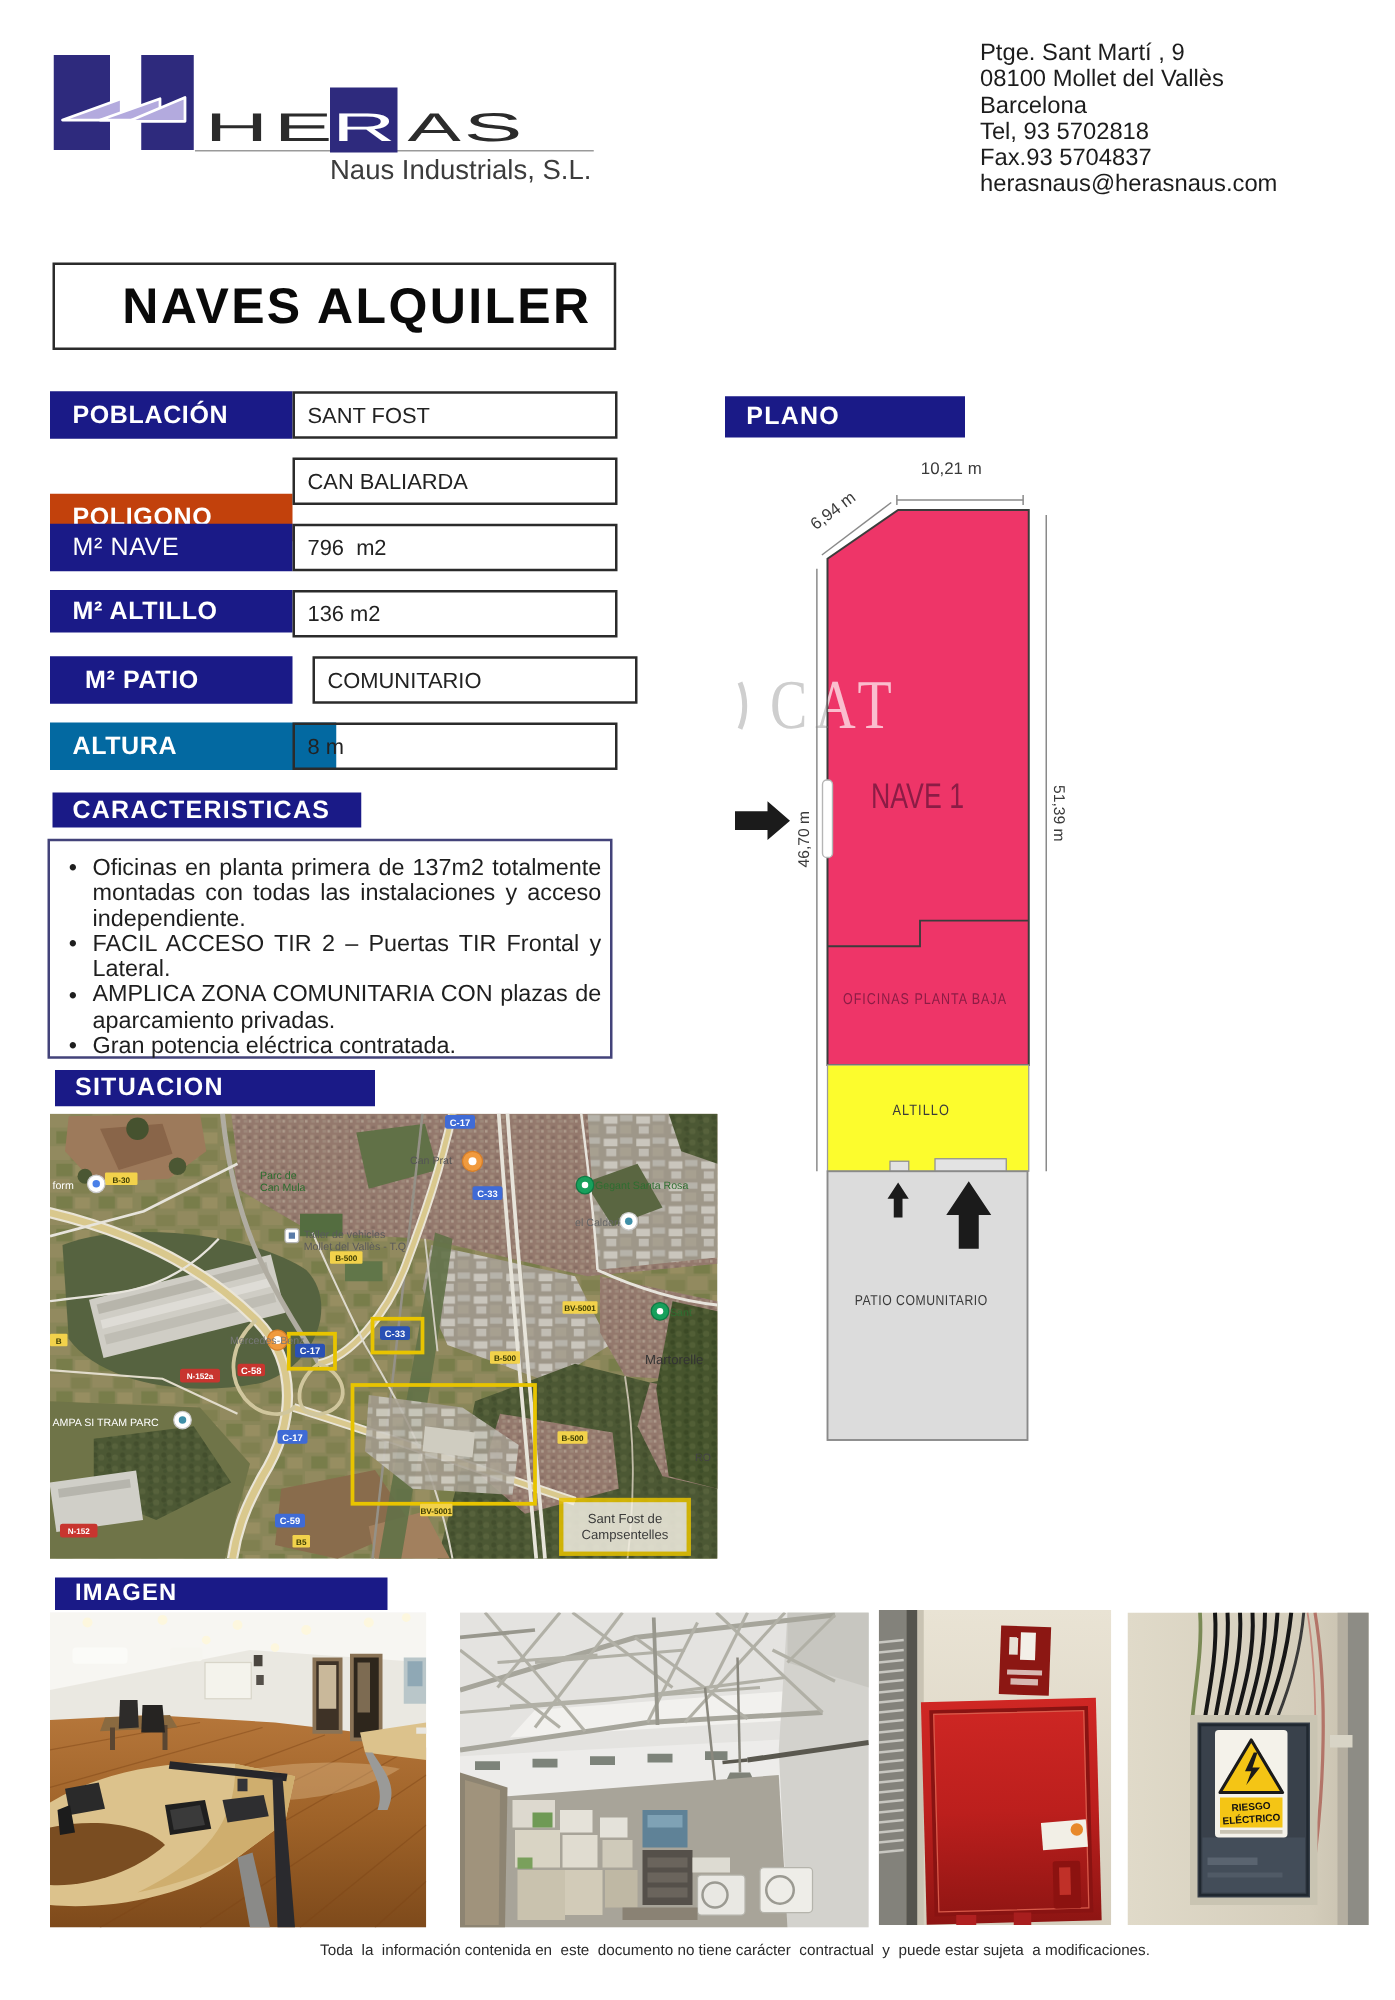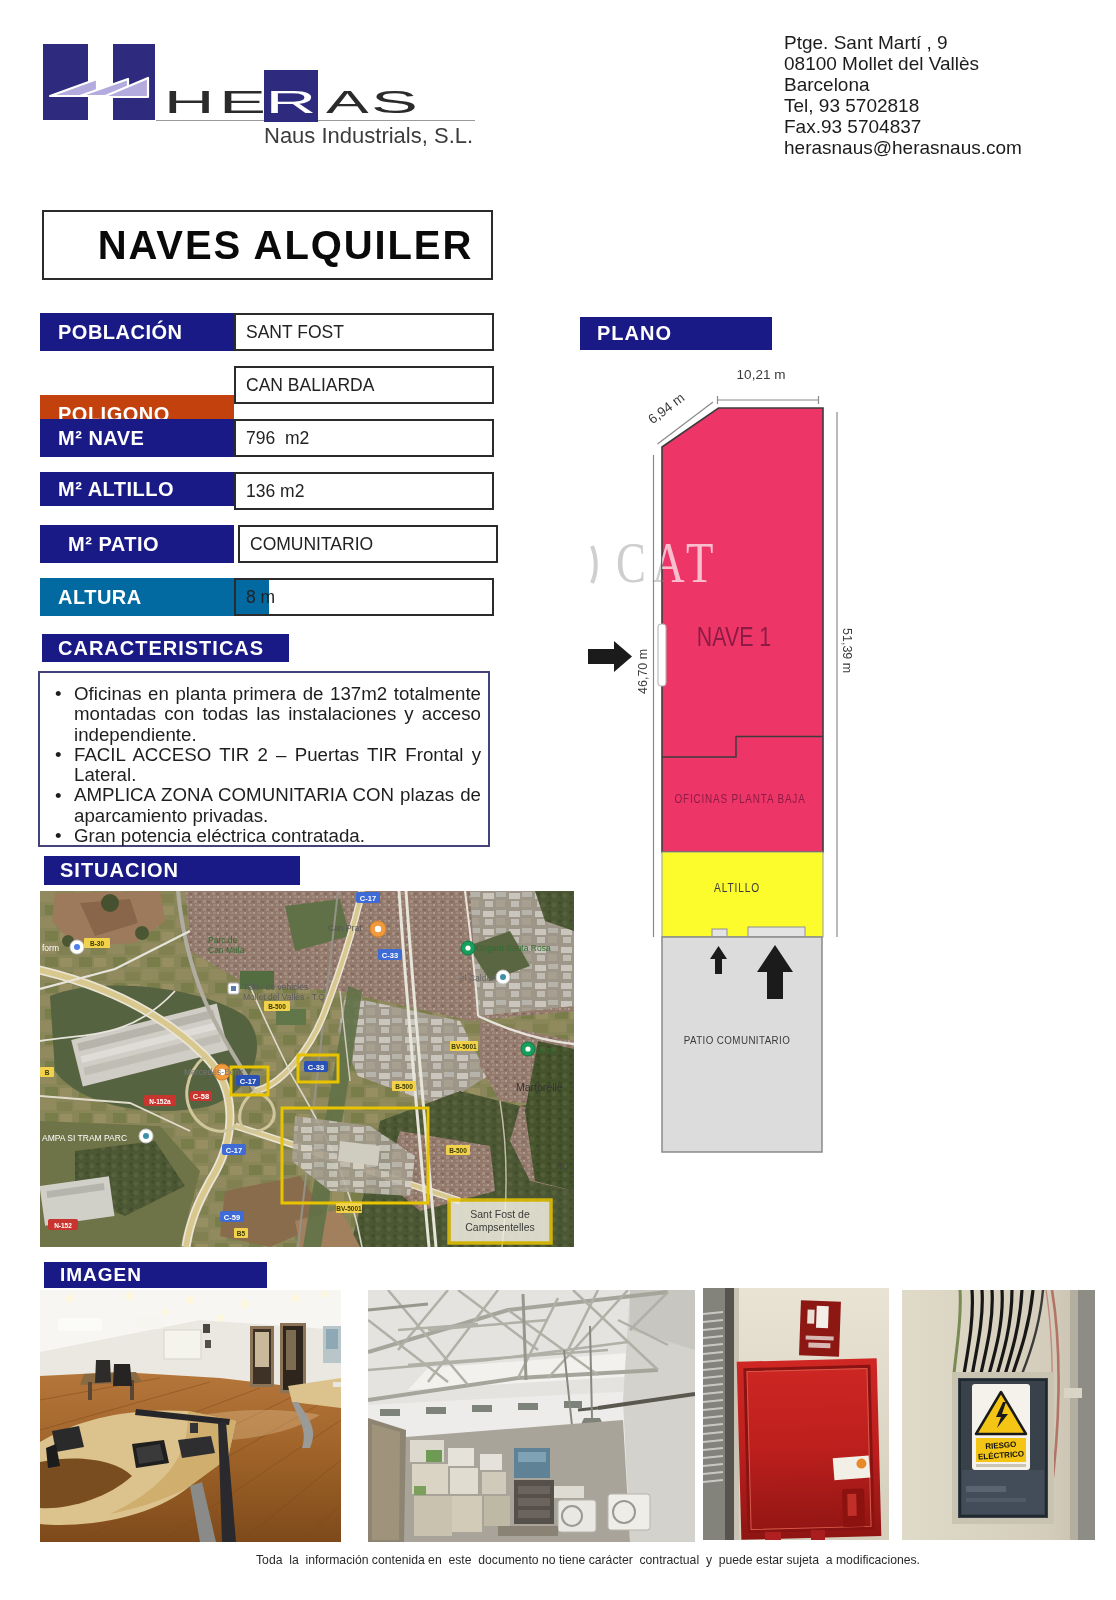--- a/index.html
+++ b/index.html
@@ -57,28 +57,28 @@
 </div>
 
 <div class="abs" style="left:40px;top:313px;">
 
   <div style="position:absolute;left:0;top:0;width:194px;height:38px;background:#1a1a87;color:#fff;font-weight:bold;font-size:20px;display:flex;align-items:center;padding-left:18px;box-sizing:border-box;letter-spacing:0.5px;text-align:right;">POBLACIÓN</div>
   <div style="position:absolute;left:194px;top:0;width:260px;height:38px;border:2px solid #2b2b2b;box-sizing:border-box;font-size:17.5px;color:#222;display:flex;align-items:center;padding-left:10px;">SANT FOST</div>
 
   <div style="position:absolute;left:0;top:53px;width:194px;height:38px;background:#c2410c;color:#fff;font-weight:bold;font-size:20px;display:flex;align-items:center;padding-left:18px;box-sizing:border-box;letter-spacing:0.5px;margin-top:29px;">POLIGONO</div>
   <div style="position:absolute;left:194px;top:53px;width:260px;height:38px;border:2px solid #2b2b2b;box-sizing:border-box;font-size:17.5px;color:#222;display:flex;align-items:center;padding-left:10px;">CAN BALIARDA</div>
 
-  <div style="position:absolute;left:0;top:106px;width:194px;height:38px;background:#1a1a87;color:#fff;font-weight:bold;font-size:20px;display:flex;align-items:center;padding-left:18px;box-sizing:border-box;letter-spacing:0.5px;">M² NAVE</div>
+  <div style="position:absolute;left:0;top:106px;width:194px;height:38px;background:#1a1a87;color:#fff;font-weight:normal;font-size:20px;display:flex;align-items:center;padding-left:18px;box-sizing:border-box;letter-spacing:0.5px;">M² NAVE</div>
   <div style="position:absolute;left:194px;top:106px;width:260px;height:38px;border:2px solid #2b2b2b;box-sizing:border-box;font-size:17.5px;color:#222;display:flex;align-items:center;padding-left:10px;">796&nbsp; m2</div>
 
   <div style="position:absolute;left:0;top:159px;width:194px;height:34px;background:#1a1a87;color:#fff;font-weight:bold;font-size:20px;display:flex;align-items:center;padding-left:18px;box-sizing:border-box;letter-spacing:0.5px;">M² ALTILLO</div>
   <div style="position:absolute;left:194px;top:159px;width:260px;height:38px;border:2px solid #2b2b2b;box-sizing:border-box;font-size:17.5px;color:#222;display:flex;align-items:center;padding-left:10px;">136 m2</div>
 
   <div style="position:absolute;left:0;top:212px;width:194px;height:38px;background:#1a1a87;color:#fff;font-weight:bold;font-size:20px;display:flex;align-items:center;padding-left:28px;box-sizing:border-box;letter-spacing:0.5px;">M² PATIO</div>
-  <div style="position:absolute;left:198px;top:212px;width:260px;height:38px;border:2px solid #2b2b2b;box-sizing:border-box;font-size:17.5px;color:#222;display:flex;align-items:center;padding-left:10px;">COMUNITARIO</div>
+  <div style="position:absolute;left:210px;top:212px;width:260px;height:38px;border:2px solid #2b2b2b;box-sizing:border-box;font-size:17.5px;color:#222;display:flex;align-items:center;padding-left:10px;">COMUNITARIO</div>
 
   <div style="position:absolute;left:0;top:265px;width:229px;height:38px;background:#0369a1;color:#fff;font-weight:bold;font-size:20px;display:flex;align-items:center;padding-left:18px;box-sizing:border-box;letter-spacing:0.5px;">ALTURA</div>
   <div style="position:absolute;left:194px;top:265px;width:260px;height:38px;border:2px solid #2b2b2b;box-sizing:border-box;font-size:17.5px;color:#222;display:flex;align-items:center;padding-left:10px;">8 m</div>
 </div>
 
 <div class="bar" style="left:42px;top:634px;width:247px;height:28px;display:flex;align-items:center;padding-left:16px;box-sizing:border-box;">CARACTERISTICAS</div>
 
 <div class="abs" style="left:38px;top:671px;width:452px;height:176px;border:2px solid #43437a;box-sizing:border-box;">
   <div style="position:absolute;left:34px;right:7px;top:11px;font-size:18.7px;line-height:20.3px;color:#1e1e1e;">
     <div style="position:absolute;left:-19px;top:0px;">•</div>
@@ -366,21 +366,21 @@
     <text x="420" y="90" fill="#666666">el Calderi</text>
     <text x="496" y="162" fill="#2e6e30">Sant</text>
     <text x="144" y="184" fill="#777777">Mercedes-Benz</text>
     <text x="2" y="250" fill="#ffffff">AMPA SI TRAM PARC</text>
     <text x="516" y="278" fill="#444444">RO</text>
     <text x="476" y="200" font-size="10.5" fill="#333333">Martorelle</text>
   </g>
 </svg>
 </div>
 
-<div class="bar" style="left:44px;top:1262px;width:223px;height:26px;display:flex;align-items:center;padding-left:16px;box-sizing:border-box;font-size:19px;">IMAGEN</div>
+<div class="bar" style="left:44px;top:1262px;width:266px;height:26px;display:flex;align-items:center;padding-left:16px;box-sizing:border-box;font-size:19px;">IMAGEN</div>
 
 <div class="abs" style="left:40px;top:1290px;width:301px;height:252px;">
 <svg width="301" height="252" viewBox="0 0 301 252">
   <defs>
     <linearGradient id="floor1" x1="0" y1="0" x2="0" y2="1">
       <stop offset="0" stop-color="#b5763a"></stop>
           <stop offset="0.5" stop-color="#9e6228"></stop>
           <stop offset="1" stop-color="#7e4a1b"></stop>
     </linearGradient>
   </defs>

